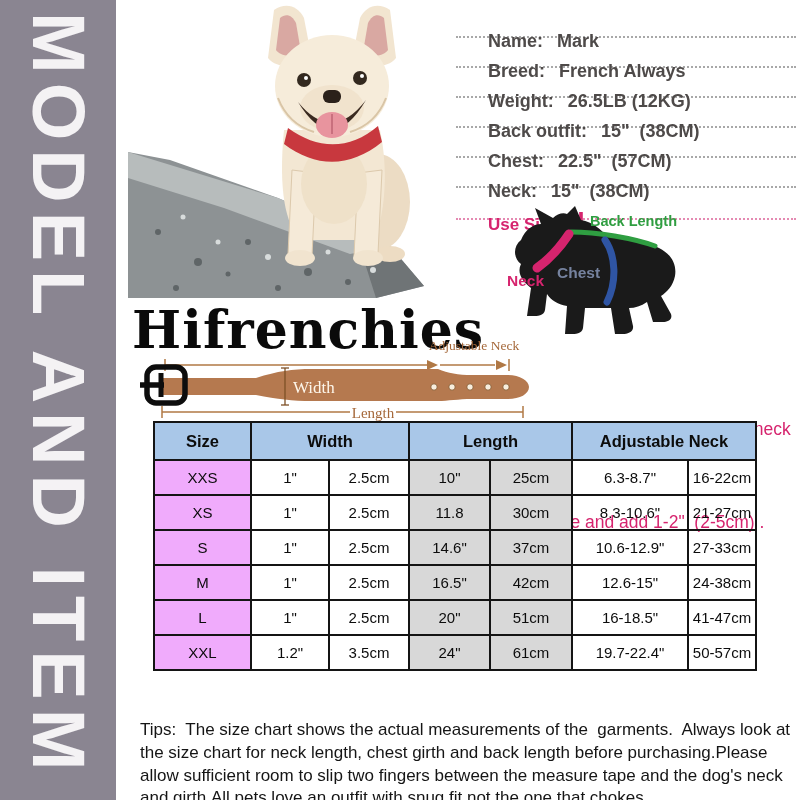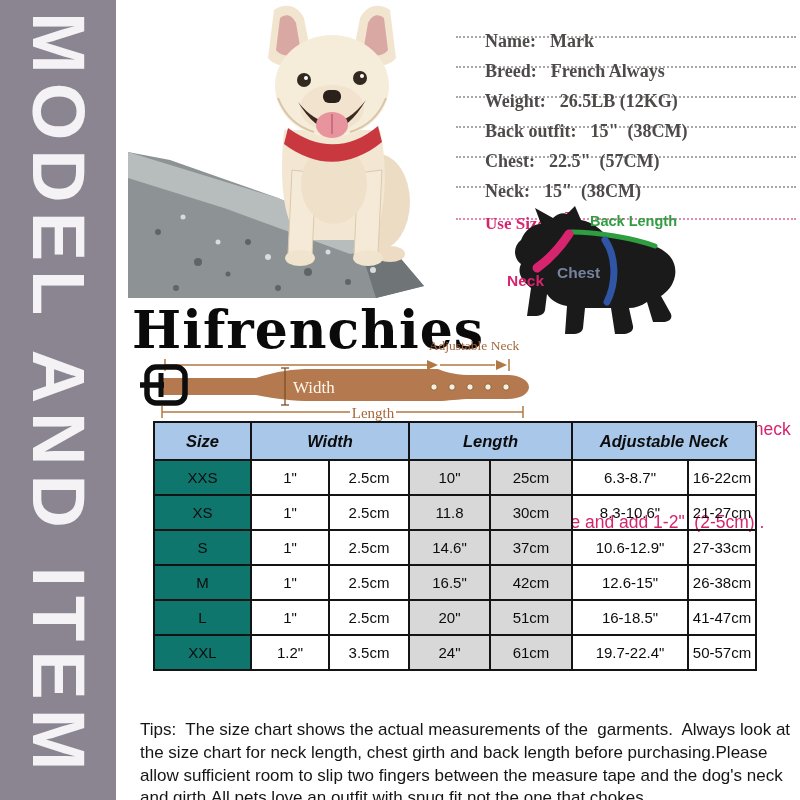--- a/index.html
+++ b/index.html
@@ -13,21 +13,21 @@
         padding-top:12px;box-sizing:border-box;white-space:pre;}
 
   
   .photo{position:absolute;left:128px;top:2px;}
   .brand{position:absolute;left:132px;top:299px;font-family:"DejaVu Serif",serif;font-weight:bold;
         font-size:52px;color:#0a0a0a;letter-spacing:1px;}
 
   
   .info-panel{position:absolute;left:456px;top:8px;width:340px;}
   .info-row{border-bottom:2px dotted #a8a8a8;padding:2px 0 4px 2px;height:22px;
-        font-family:Liberation Serif, serif;font-weight:bold;color:#4e4a49;font-size:18px;white-space:pre;}
+        font-family:Liberation Sans, sans-serif;font-weight:bold;color:#4e4a49;font-size:18px;white-space:pre;}
   .info-label{margin-right:14px;}
   .info-row.use-size{border-bottom:2px dotted #e48ab2;height:24px;}
   .use-size .info-label{color:#d6246e;font-size:17px;}
   .use-size .info-value{color:#d6246e;font-size:25px;line-height:20px;}
 
   
   .silhouette{position:absolute;left:487px;top:206px;}
   .sil-label{font-family:"Liberation Sans",sans-serif;font-weight:bold;}
 
   
@@ -35,23 +35,23 @@
   .collar-label{font-family:"Liberation Serif",serif;}
 
   
   .measure-note{position:absolute;left:549px;top:352px;font-size:17.5px;color:#d6246e;
         line-height:31px;white-space:pre;}
 
   
   .size-table{position:absolute;left:153px;top:421px;border-collapse:collapse;text-align:center;
         color:#0c0c0c;font-size:15px;table-layout:fixed;}
   .size-table th,.size-table td{border:2px solid #141414;padding:0;overflow:hidden;}
-  .size-table th{height:36px;background:#a9c7e8;font-weight:bold;font-size:16.5px;font-style:italic;}
+  .size-table th{height:36px;background:#a9c7e8;font-weight:bold;font-size:16.5px;}
   .size-table td{height:33px;}
-  td.size-col{background:#0f766e;}
+  td.size-col{background:#f0abfc;}
   td.len-col{background:#d8d8d8;}
 
   
   .tips{position:absolute;left:140px;top:719px;width:658px;font-size:17px;line-height:1.34;
         color:#151515;white-space:pre-wrap;}
 </style>
 </head>
 <body>
 
 <div class="page">
@@ -244,21 +244,21 @@
         <td>10.6-12.9"</td>
         <td>27-33cm</td>
       </tr>
       <tr>
         <td class="size-col">M</td>
         <td>1"</td>
         <td>2.5cm</td>
         <td class="len-col">16.5"</td>
         <td class="len-col">42cm</td>
         <td>12.6-15"</td>
-        <td>26-38cm</td>
+        <td>24-38cm</td>
       </tr>
       <tr>
         <td class="size-col">L</td>
         <td>1"</td>
         <td>2.5cm</td>
         <td class="len-col">20"</td>
         <td class="len-col">51cm</td>
         <td>16-18.5"</td>
         <td>41-47cm</td>
       </tr>

